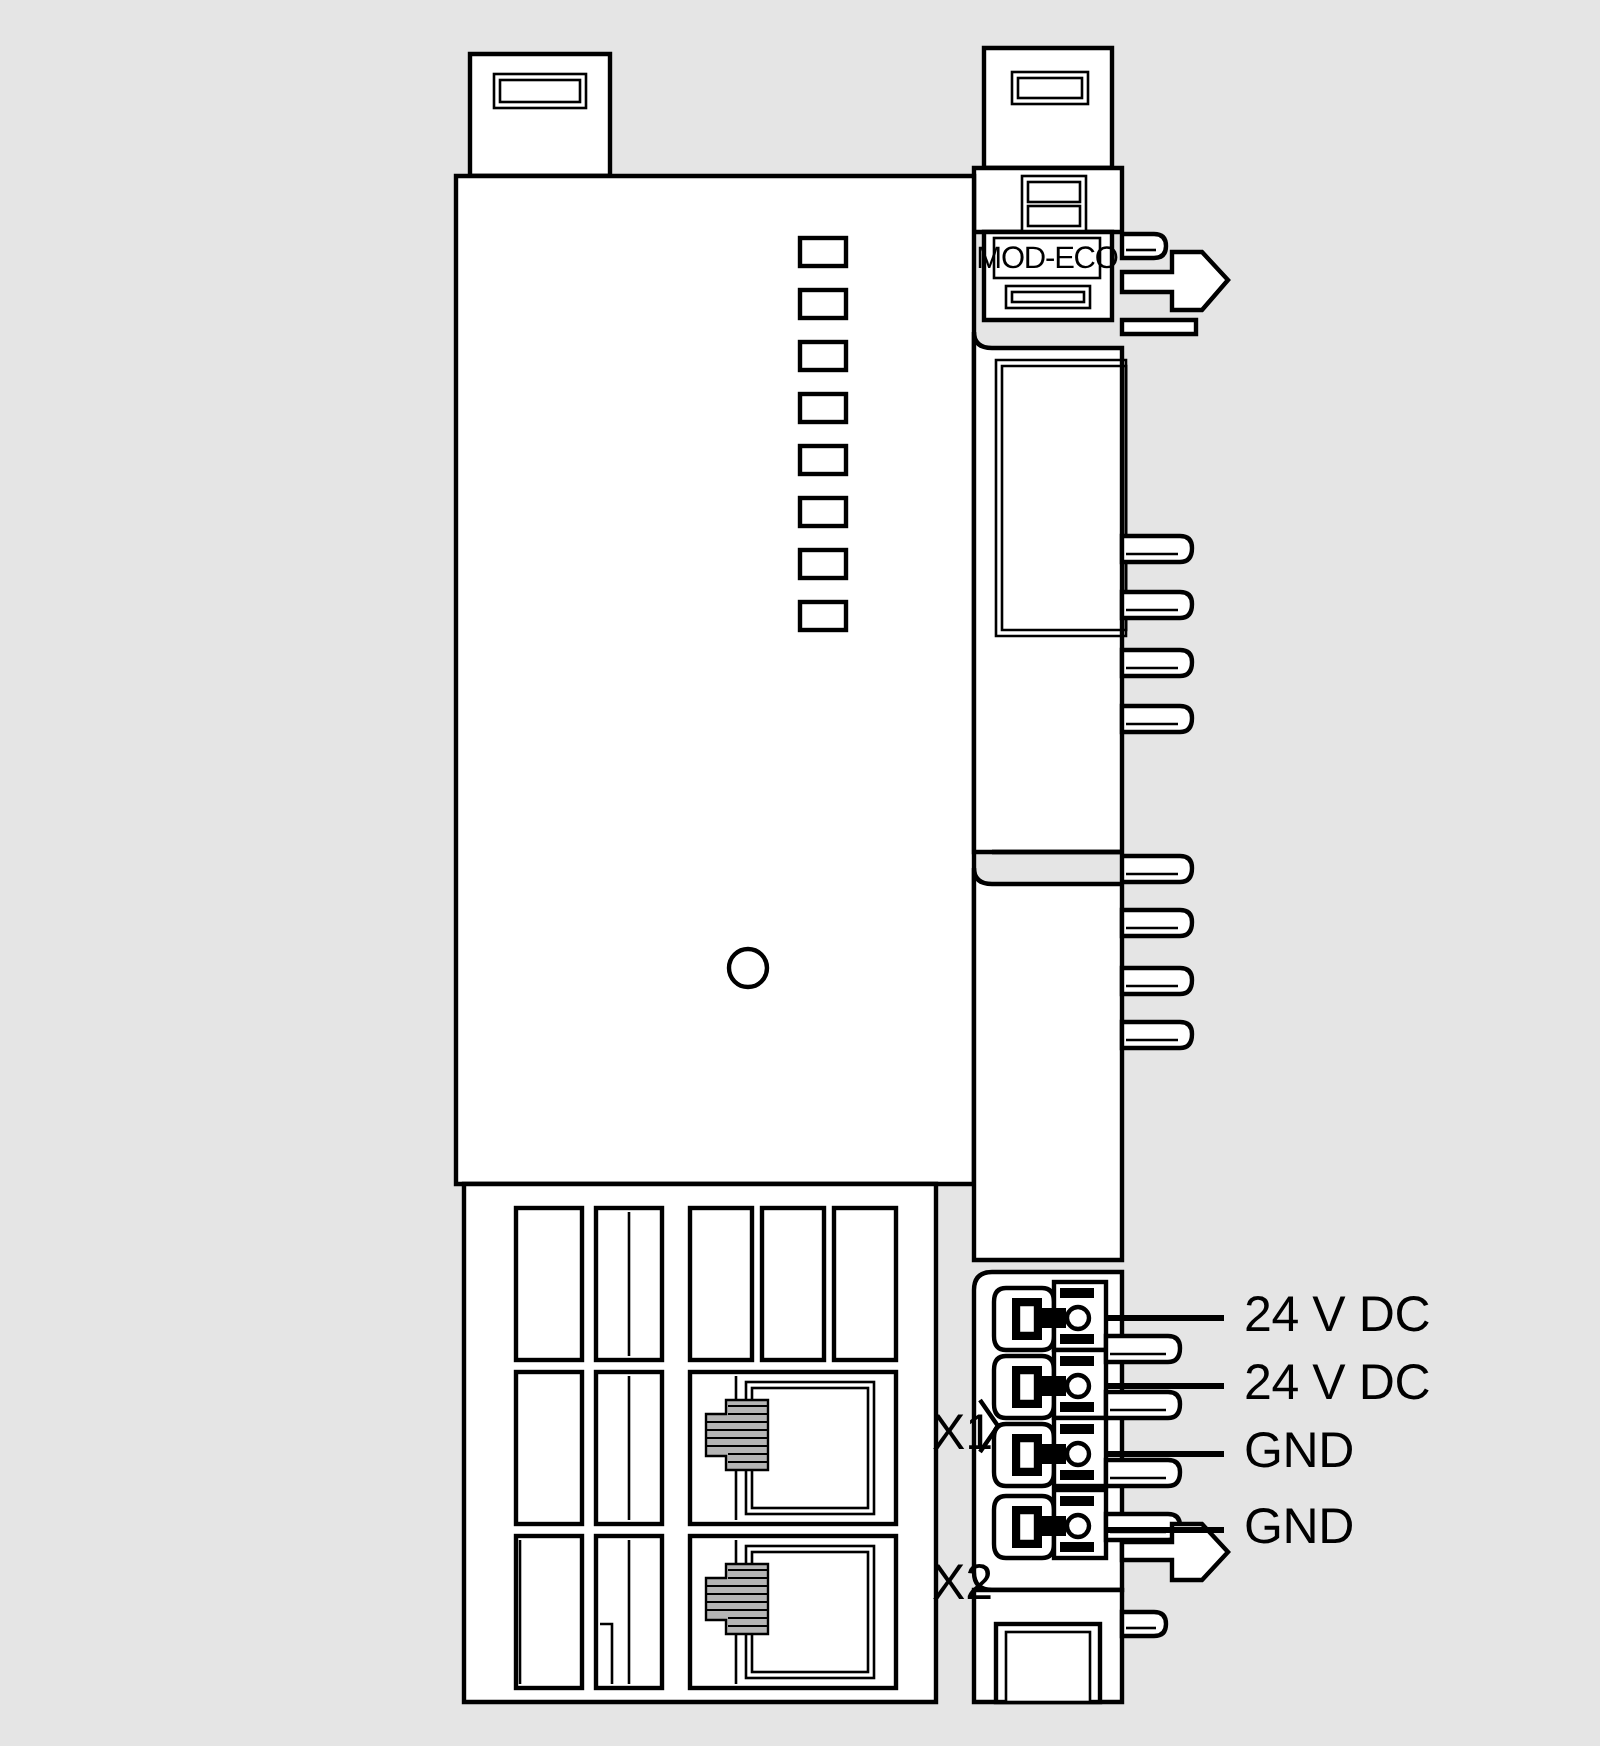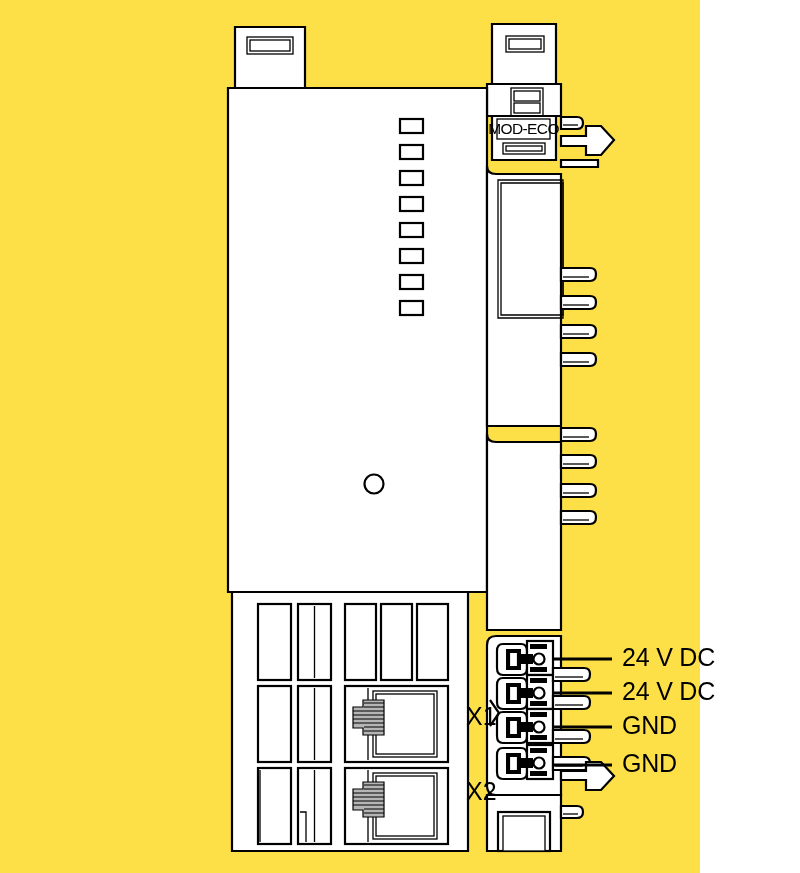--- a/index.html
+++ b/index.html
@@ -8,23 +8,23 @@
     background: #ffffff;
   }
   body {
     width: 800px;
     height: 873px;
     font-family: "Liberation Sans", sans-serif;
     overflow: hidden;
   }
   #stage {
     position: relative;
-    width: 700px;
+    width: 800px;
     height: 873px;
-    background: #fde047;
+    background: #e5e5e5;
   }
   svg#drawing {
     display: block;
     width: 800px;
     height: 873px;
   }
   .ln  { fill: none; stroke: #000000; stroke-width: 2.2; stroke-linejoin: miter; stroke-linecap: butt; }
   .ln-thin { fill: none; stroke: #000000; stroke-width: 1.3; }
   .ln-hair { fill: none; stroke: #000000; stroke-width: 1.0; }
   .ln-bold { fill: none; stroke: #000000; stroke-width: 3.0; }

